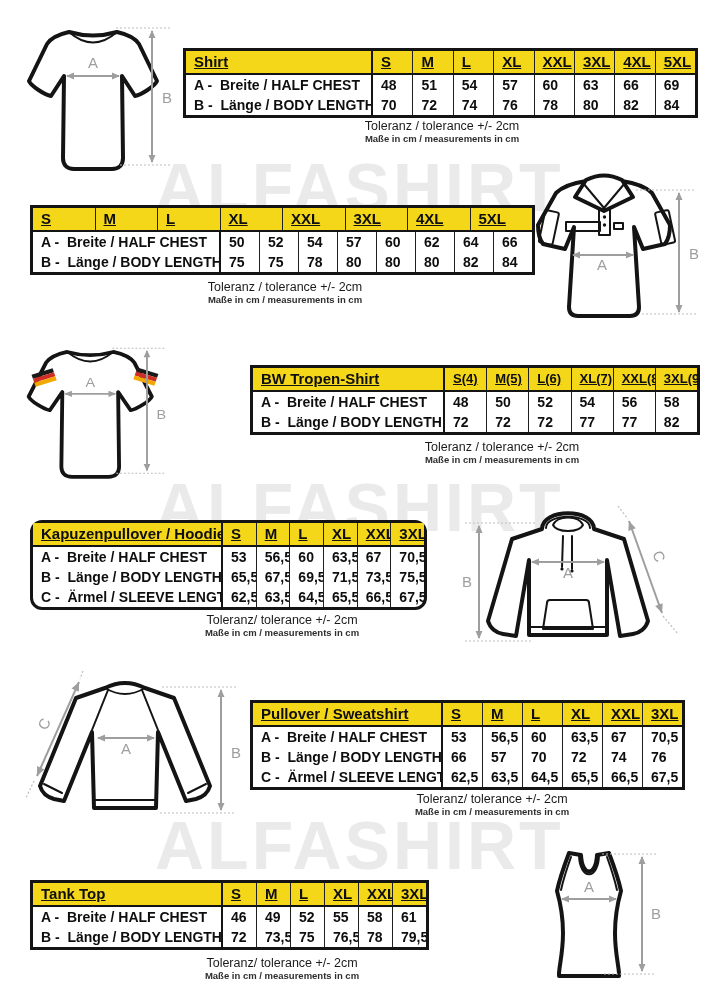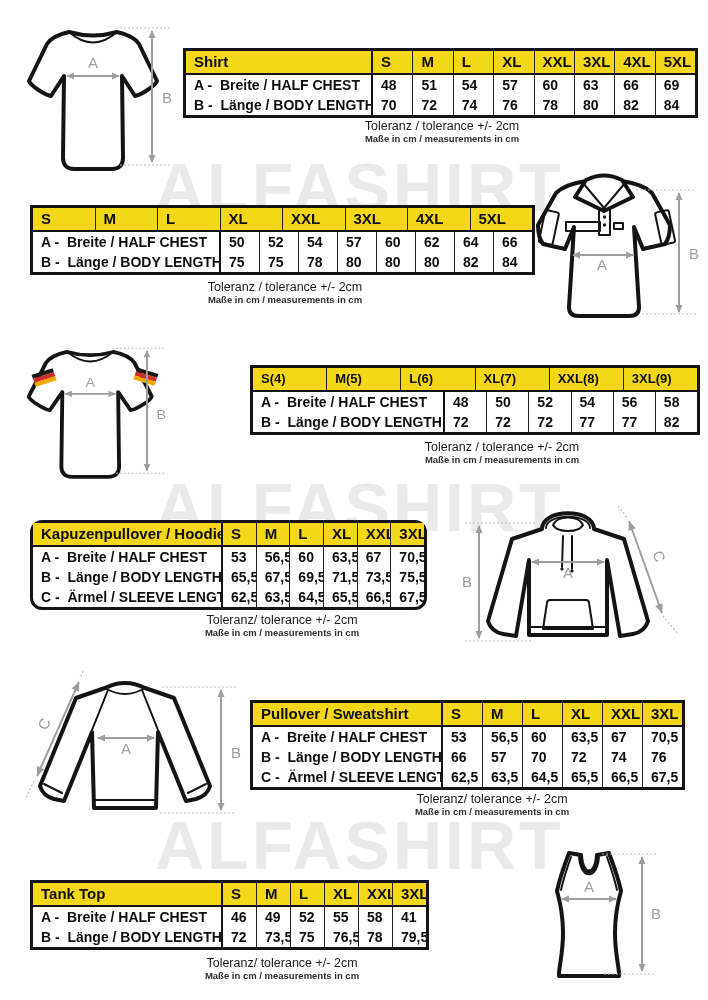--- a/index.html
+++ b/index.html
@@ -8,21 +8,21 @@
   *{margin:0;padding:0;box-sizing:border-box;}
   body{background:#fff;}
   .page{position:relative;width:708px;height:1000px;background:#fff;overflow:hidden;
         font-family:"Liberation Sans",sans-serif;color:var(--ink);}
   
   .wm{position:absolute;font-weight:bold;font-size:68px;letter-spacing:3px;
       color:var(--wm);z-index:1;white-space:nowrap;user-select:none;}
   
   .sizetable{position:absolute;border:3px solid var(--ink);background:#fff;z-index:2;}
   .trow{display:flex;}
-  .trow.header{background:var(--yellow);border-bottom:2px solid var(--ink);}
+  .trow.header{background:var(--yellow);border-bottom:2px solid var(--ink);text-decoration:underline;}
   .cell{padding-left:8px;font-weight:bold;font-size:14px;color:#0e0e0e;
         height:20px;line-height:20px;overflow:hidden;white-space:pre;}
   .trow.header .cell{height:22px;line-height:22px;font-size:15px;}
   .cell.label{width:var(--labelw);border-right:2px solid var(--ink);}
   .cell.size{flex:1 1 0;min-width:0;}
   .cell.size + .cell.size{border-left:1px solid #202020;}
   .t-bw .trow.header .cell.size{font-size:13px;}
   
   .tol{position:absolute;width:340px;text-align:center;z-index:2;}
   .tol .l1{font-size:12.5px;color:#1b1b1b;}
@@ -179,20 +179,21 @@
     <text x="73" y="62" text-anchor="middle">A</text>
     <path class="dot" d="M96,20 H150 M100,157 H150"></path>
     <line class="arrow" x1="132" y1="23" x2="132" y2="154"></line>
     <polygon class="head" points="132,22 128.5,30 135.5,30"></polygon>
       <polygon class="head" points="132,155 128.5,147 135.5,147"></polygon>
     <text x="142" y="98">B</text>
   </svg>
 
   <div class="sizetable t-bw" style="left:250px;top:365px;width:450px;--labelw:192px;">
       <div class="trow header">
+        <div class="cell label">BW Tropen-Shirt</div>
         <div class="cell size">S(4)</div>
         <div class="cell size">M(5)</div>
         <div class="cell size">L(6)</div>
         <div class="cell size">XL(7)</div>
         <div class="cell size">XXL(8)</div>
         <div class="cell size">3XL(9)</div>
       </div>
       <div class="trow">
         <div class="cell label">A -  Breite / HALF CHEST</div>
         <div class="cell size">48</div>
@@ -360,21 +361,21 @@
         <div class="cell size">XXL</div>
         <div class="cell size">3XL</div>
       </div>
       <div class="trow">
         <div class="cell label">A -  Breite / HALF CHEST</div>
         <div class="cell size">46</div>
         <div class="cell size">49</div>
         <div class="cell size">52</div>
         <div class="cell size">55</div>
         <div class="cell size">58</div>
-        <div class="cell size">41</div>
+        <div class="cell size">61</div>
       </div>
       <div class="trow">
         <div class="cell label">B -  Länge / BODY LENGTH</div>
         <div class="cell size">72</div>
         <div class="cell size">73,5</div>
         <div class="cell size">75</div>
         <div class="cell size">76,5</div>
         <div class="cell size">78</div>
         <div class="cell size">79,5</div>
       </div>

